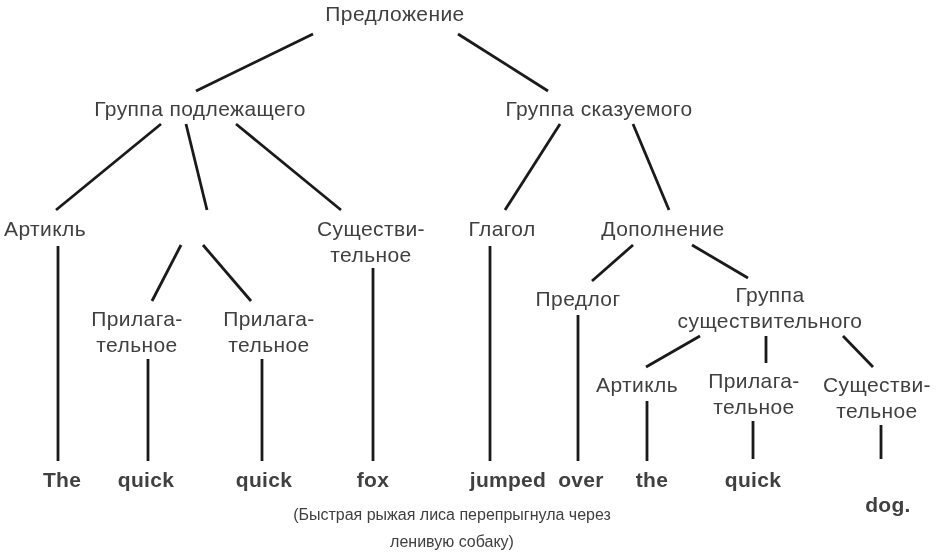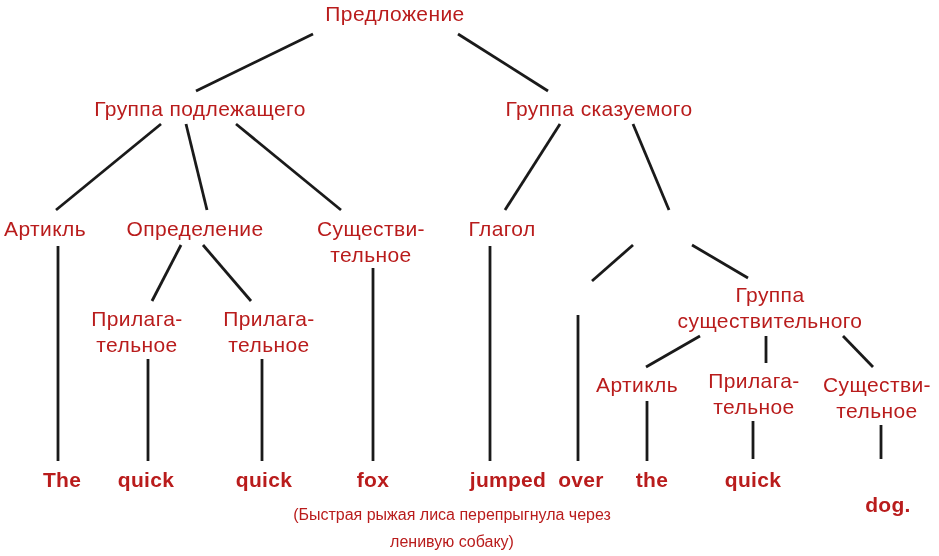--- a/index.html
+++ b/index.html
@@ -6,21 +6,21 @@
     margin: 0;
     padding: 0;
     background: #ffffff;
   }
   #stage {
     position: relative;
     width: 939px;
     height: 556px;
     background: #ffffff;
     font-family: "Liberation Sans", sans-serif;
-    color: #b91c1c;
+    color: #404040;
     overflow: hidden;
   }
   #edges {
     position: absolute;
     left: 0;
     top: 0;
   }
   #edges line {
     stroke: #1a1a1a;
     stroke-width: 2.8;
@@ -81,28 +81,29 @@
     <line x1="578" y1="315" x2="578" y2="461"></line>
     <line x1="647" y1="401" x2="647" y2="461"></line>
     <line x1="753" y1="421" x2="753" y2="459"></line>
     <line x1="881" y1="425" x2="881" y2="459"></line>
   </svg>
 
   <div class="node" style="left:395px; top:1px">Предложение</div>
   <div class="node" style="left:599px; top:96px">Группа сказуемого</div>
   <div class="node" style="left:200px; top:96px">Группа подлежащего</div>
   <div class="node" style="left:45px;  top:216px">Артикль</div>
-  <div class="node" style="left:195px; top:216px">Определение</div>
   <div class="node" style="left:371px; top:216px">Существи-
 тельное</div>
   <div class="node" style="left:502px; top:216px">Глагол</div>
+  <div class="node" style="left:663px; top:216px">Дополнение</div>
   <div class="node" style="left:137px; top:306px">Прилага-
 тельное</div>
   <div class="node" style="left:269px; top:306px">Прилага-
 тельное</div>
+  <div class="node" style="left:578px; top:286px">Предлог</div>
   <div class="node" style="left:770px; top:282px">Группа
 существительного</div>
   <div class="node" style="left:637px; top:372px">Артикль</div>
   <div class="node" style="left:754px; top:368px">Прилага-
 тельное</div>
   <div class="node" style="left:877px; top:372px">Существи-
 тельное</div>
 
   <div class="word" style="left:62px;  top:468px">The</div>
   <div class="word" style="left:146px; top:468px">quick</div>

